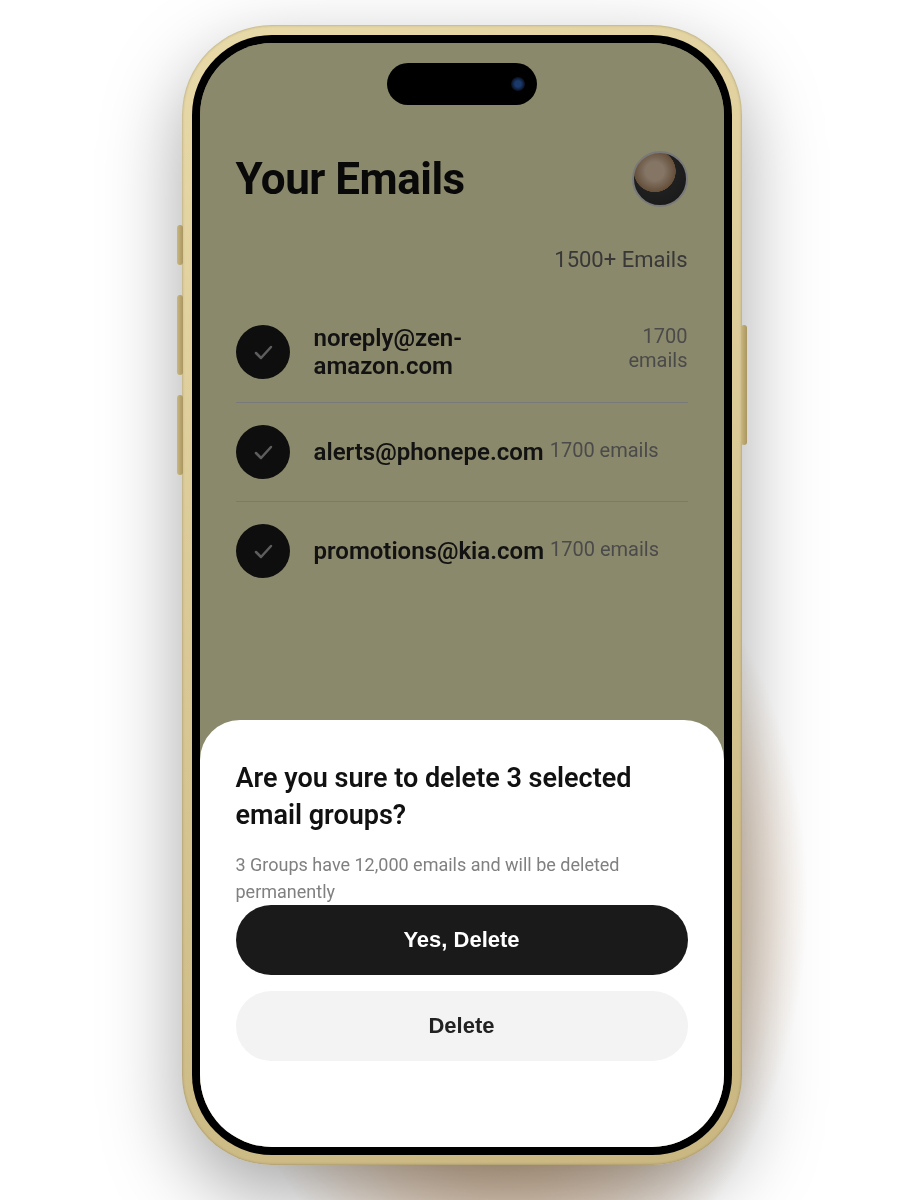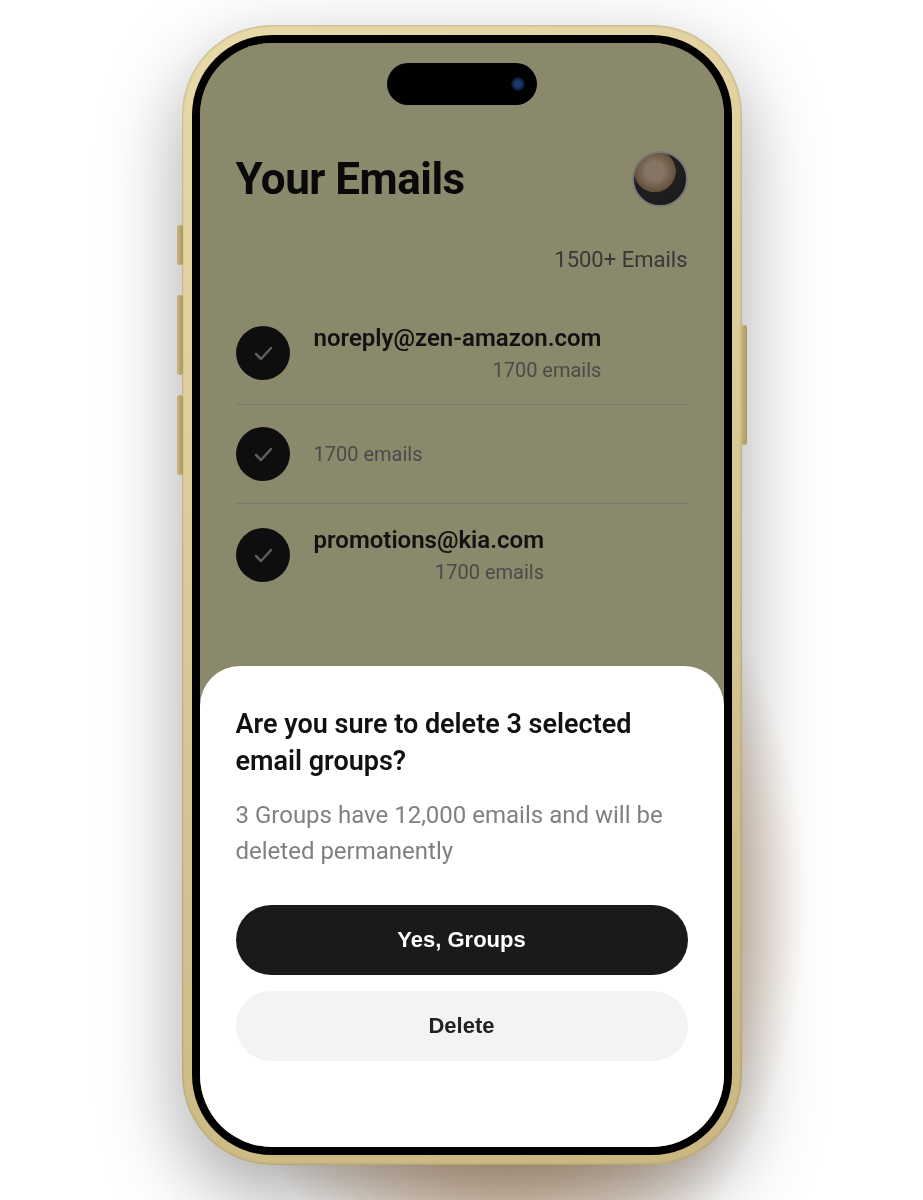--- a/index.html
+++ b/index.html
@@ -148,21 +148,21 @@
       display: flex;
       align-items: center;
       justify-content: center;
     }
     .check-circle svg {
       width: 24px;
       height: 24px;
     }
     .email-info {
       display: flex;
-      flex-direction: column;
+      flex-direction: row;
       gap: 6px;
     }
     .email-address {
       font-size: 24px;
       font-weight: 600;
       color: #222;
     }
     .email-count {
       font-size: 20px;
       color: #888;
@@ -189,24 +189,23 @@
       z-index: 8;
     }
     .sheet-title {
       font-size: 27px;
       font-weight: 600;
       color: #111;
       line-height: 1.35;
       margin-bottom: 18px;
     }
     .sheet-desc {
-      font-size: 24px;
+      font-size: 18px;
       color: #808080;
       line-height: 1.5;
-      margin-bottom: 36px;
     }
     .btn {
       width: 100%;
       padding: 22px;
       border-radius: 40px;
       font-size: 22px;
       font-weight: 600;
       border: none;
       cursor: pointer;
       margin-bottom: 16px;
@@ -258,20 +257,21 @@
               <div class="email-count">1700 emails</div>
             </div>
           </li>
           <li class="email-item">
             <div class="check-circle">
               <svg viewBox="0 0 24 24" fill="none" stroke="#aaa" stroke-width="2.5" stroke-linecap="round" stroke-linejoin="round">
                   <polyline points="5 13 10 18 20 7"></polyline>
                 </svg>
             </div>
             <div class="email-info">
+              <div class="email-address">alerts@phonepe.com</div>
               <div class="email-count">1700 emails</div>
             </div>
           </li>
           <li class="email-item">
             <div class="check-circle">
               <svg viewBox="0 0 24 24" fill="none" stroke="#aaa" stroke-width="2.5" stroke-linecap="round" stroke-linejoin="round">
                   <polyline points="5 13 10 18 20 7"></polyline>
                 </svg>
             </div>
             <div class="email-info">
@@ -280,19 +280,19 @@
             </div>
           </li>
         </ul>
       </div>
 
       <div class="dim-overlay"></div>
 
       <div class="sheet">
         <div class="sheet-title">Are you sure to delete 3 selected email groups?</div>
         <div class="sheet-desc">3 Groups have 12,000 emails and will be deleted permanently</div>
-        <button class="btn btn-primary">Yes, Groups</button>
+        <button class="btn btn-primary">Yes, Delete</button>
         <button class="btn btn-secondary">Delete</button>
       </div>
 
     </div>
   </div>
 </div>
 
 </body></html>

